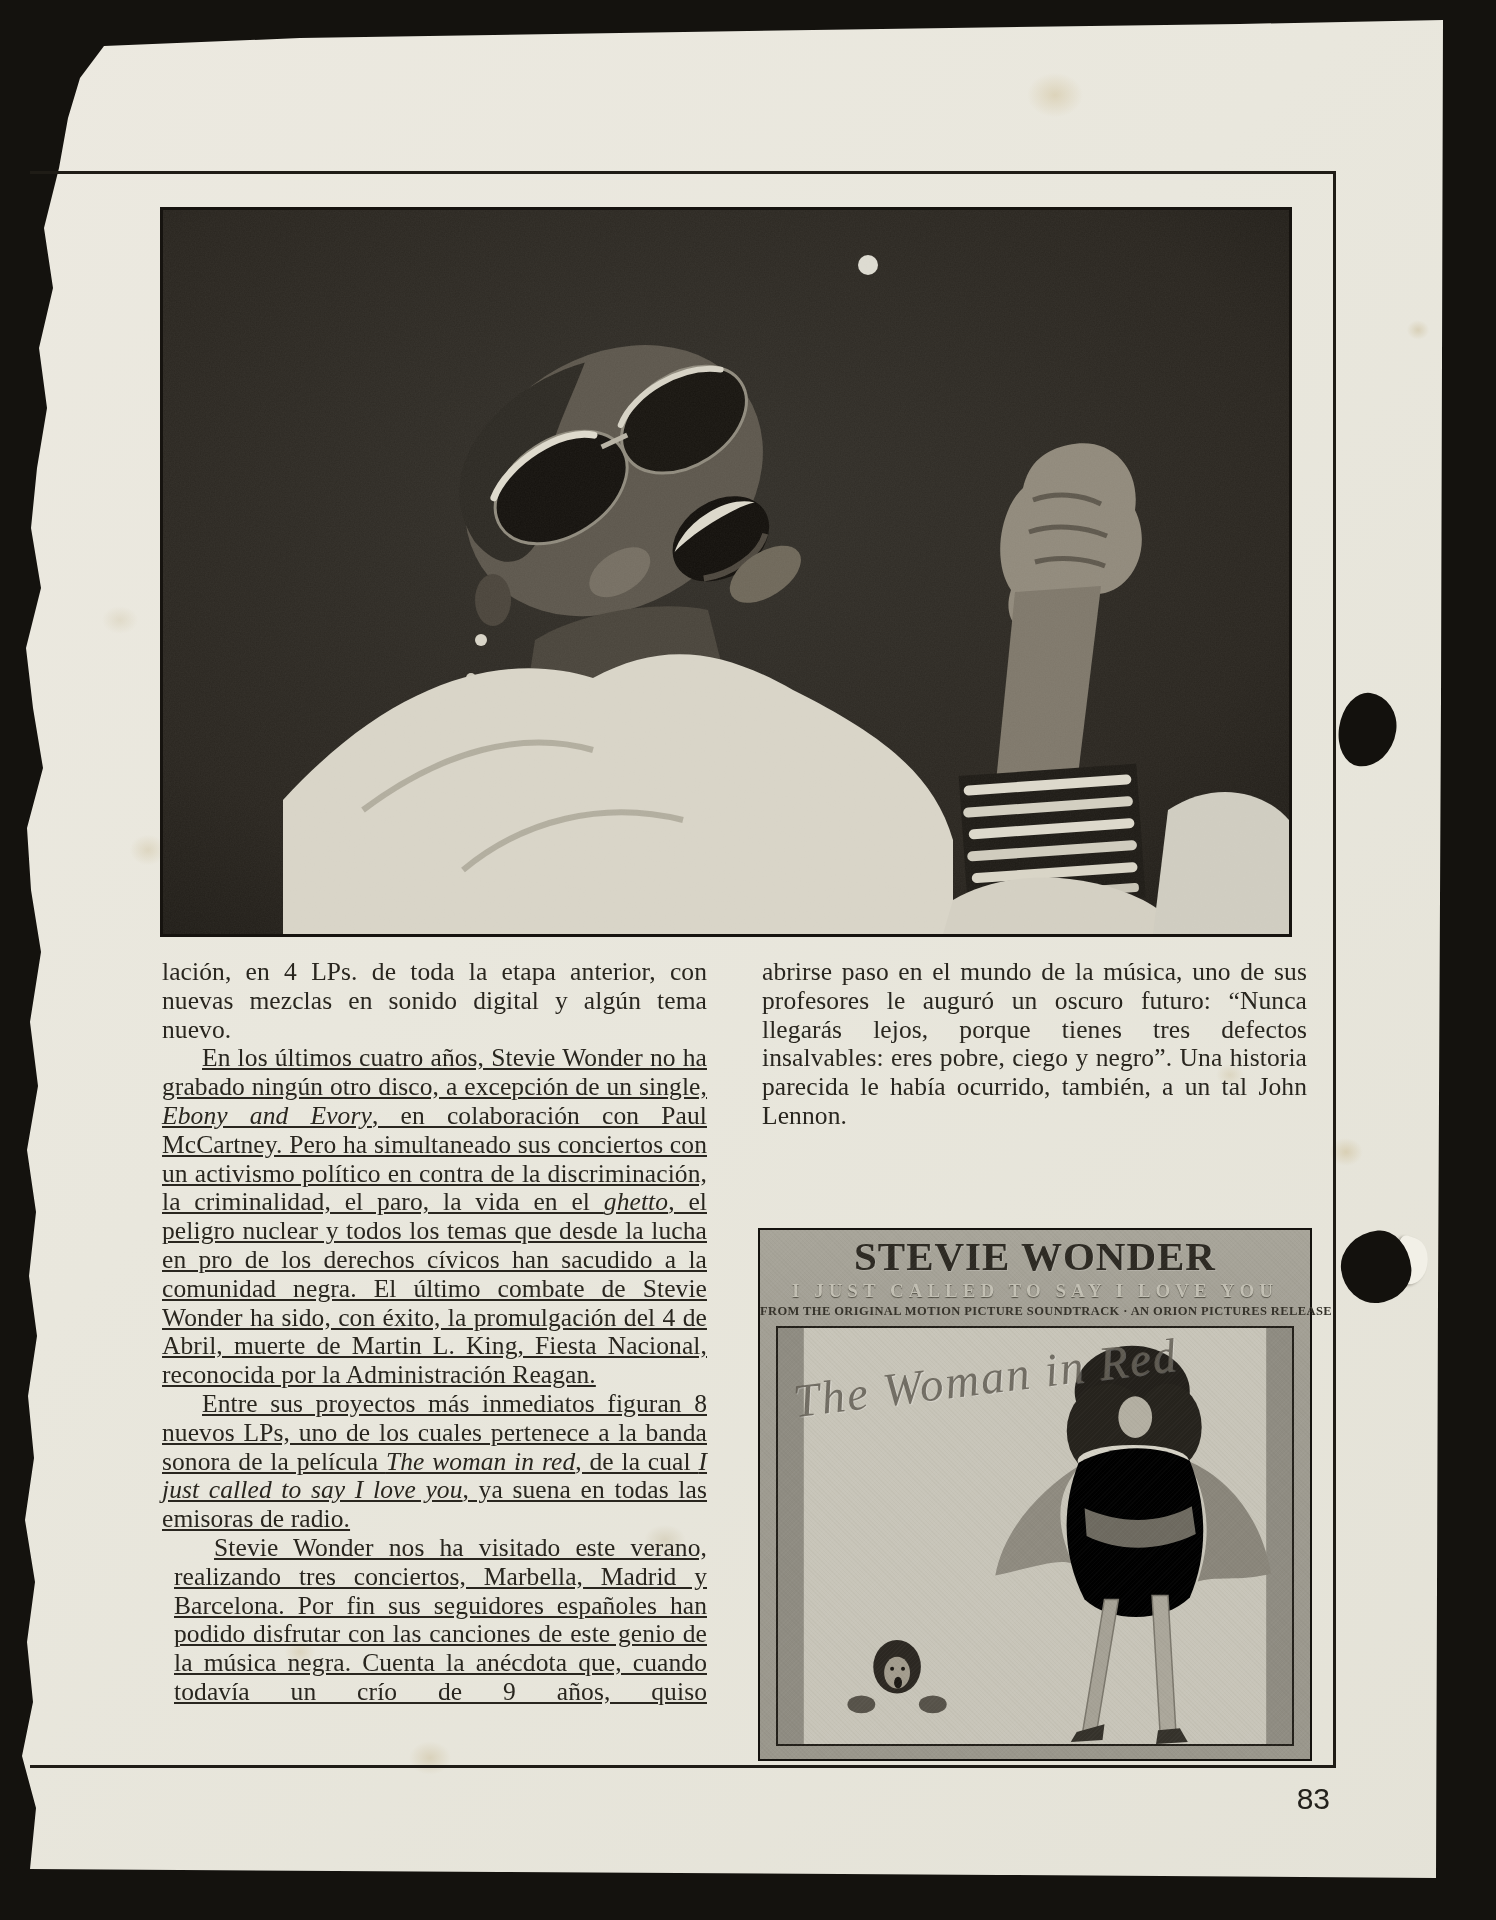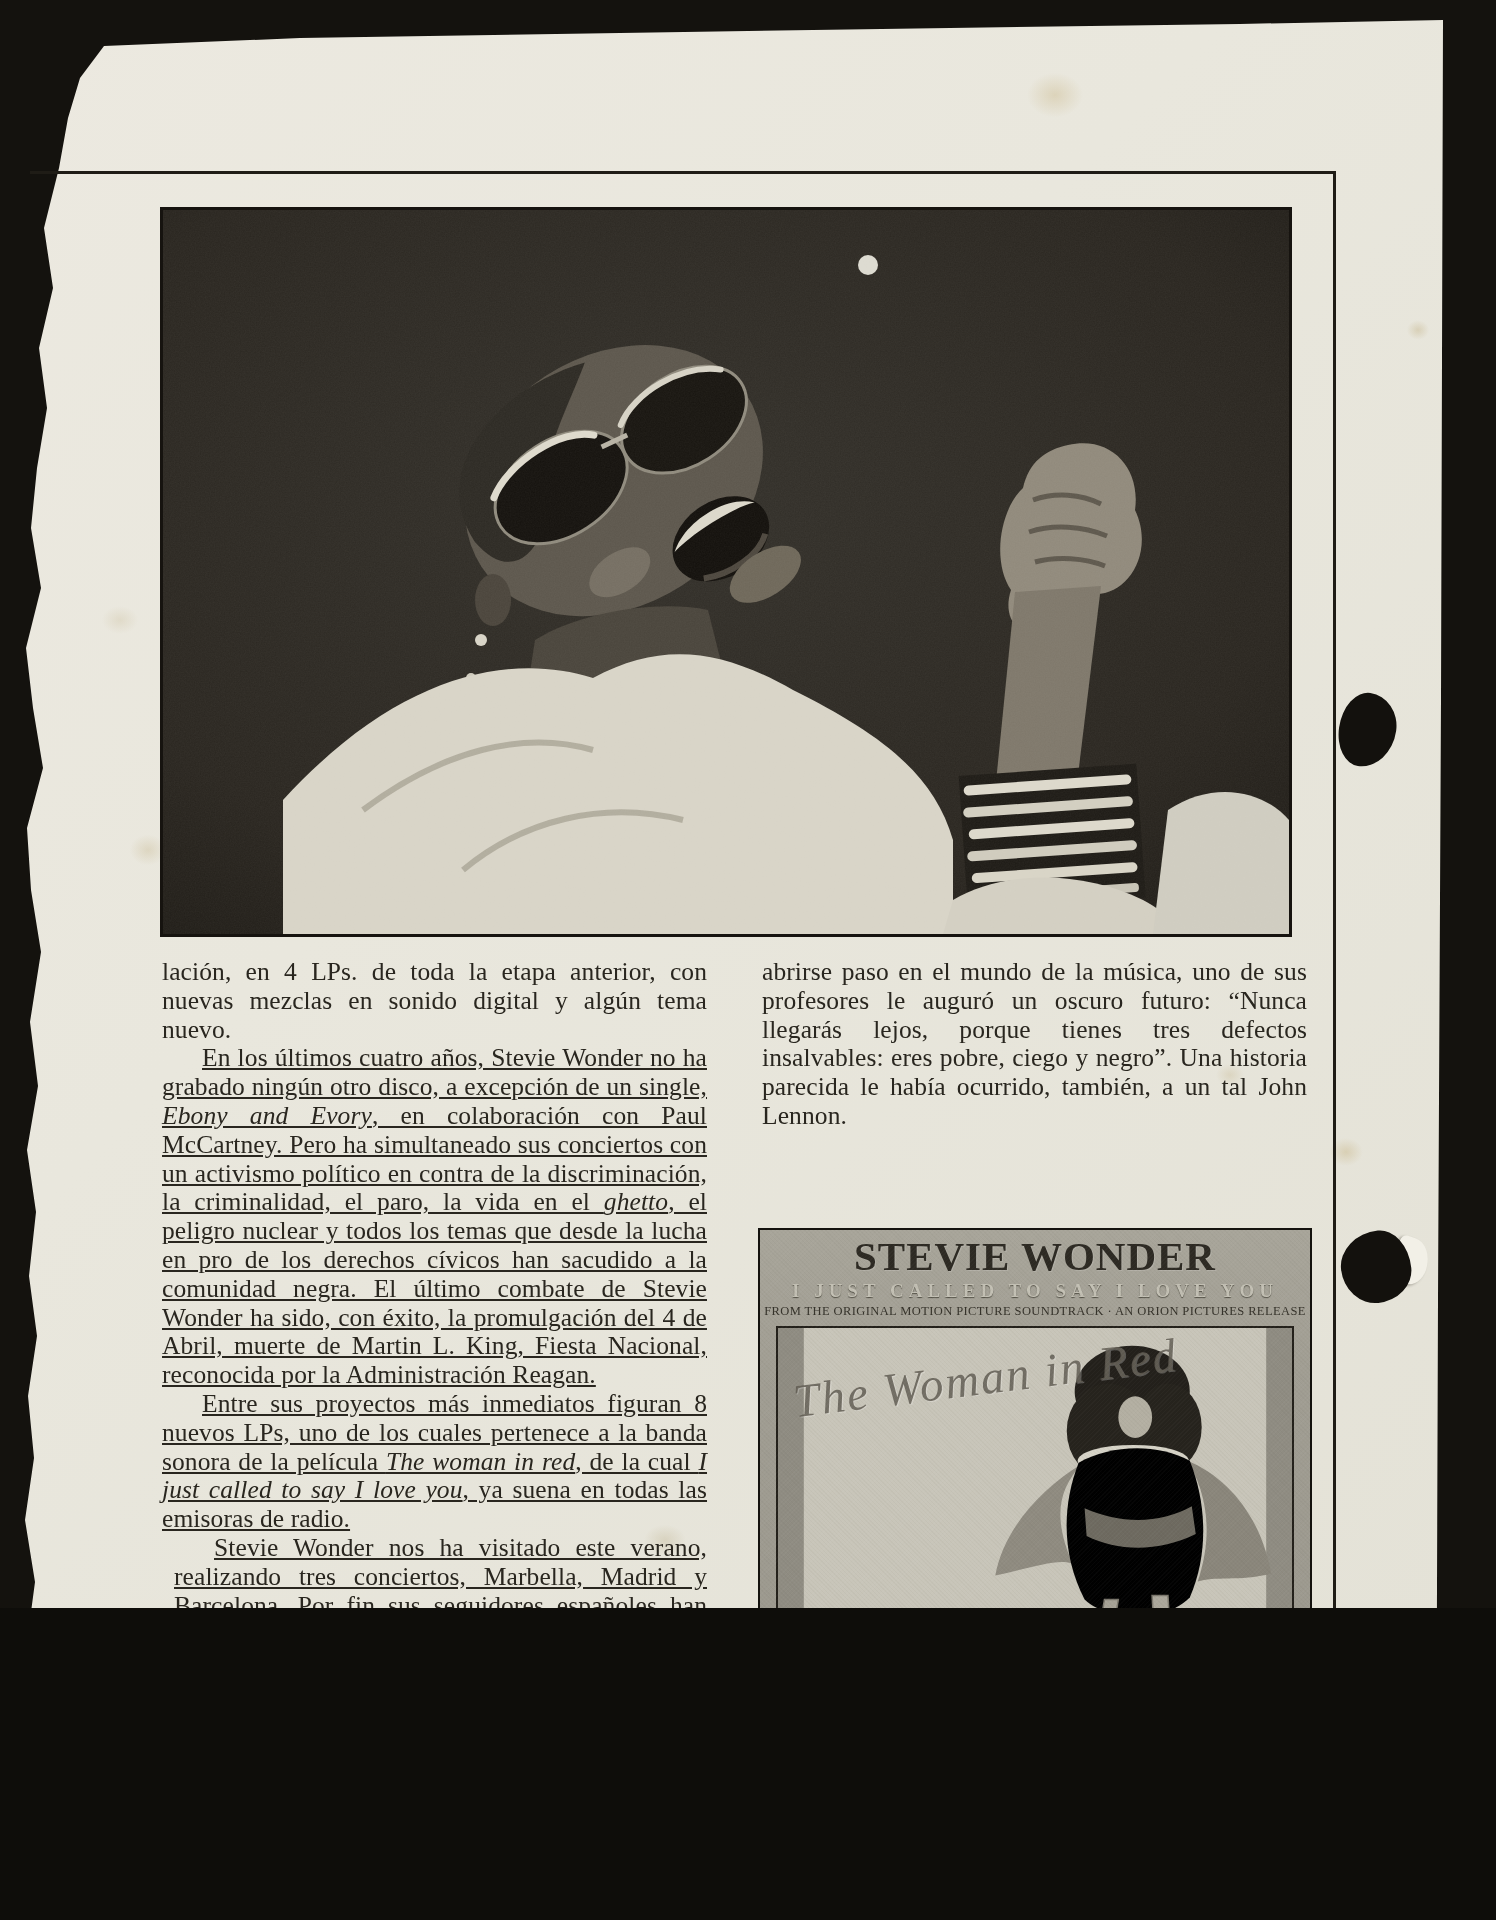--- a/index.html
+++ b/index.html
@@ -1,16 +1,16 @@
 <!DOCTYPE html>
 <html><head>
 <meta charset="utf-8">
 <style>
   html,body{margin:0;padding:0;background:#0e0d0a;}
-  #canvas{position:relative;width:1496px;height:1608px;margin:0 auto;background:#14120e;overflow:hidden;
+  #canvas{position:relative;width:1496px;height:1920px;margin:0 auto;background:#14120e;overflow:hidden;
           font-family:"Liberation Serif", serif;}
   
   #paper{position:absolute;inset:0;background:linear-gradient(135deg,#ece9e0 0%,#e9e7dd 40%,#e4e2d7 100%);
     clip-path:polygon(104px 46px,300px 38px,620px 33px,950px 28px,1240px 24px,1443px 20px,
       1441px 700px,1438px 1300px,1436px 1878px,1000px 1875px,500px 1872px,30px 1869px,
       36px 1808px,22px 1756px,33px 1702px,27px 1642px,35px 1582px,25px 1520px,34px 1458px,
       28px 1396px,37px 1336px,29px 1276px,36px 1212px,27px 1150px,38px 1086px,30px 1022px,
       41px 952px,31px 890px,27px 828px,43px 768px,33px 708px,26px 648px,41px 588px,31px 528px,
       37px 468px,47px 408px,39px 348px,53px 288px,44px 228px,59px 168px,68px 118px,80px 78px);}
   #stains{position:absolute;inset:0;pointer-events:none;background:
@@ -47,21 +47,21 @@
   #album{position:absolute;left:758px;top:1197px;width:554px;height:533px;
          background:linear-gradient(180deg,#a8a59a 0%,#a09d92 30%,#9a978c 100%);
          border:2px solid #14120e;box-sizing:border-box;margin-top:31px;}
   #album .grain{position:absolute;inset:0;pointer-events:none;opacity:.5;background-image:
     repeating-linear-gradient(45deg, rgba(40,38,32,.06) 0 1px, transparent 1px 3px),
     repeating-linear-gradient(-45deg, rgba(255,255,255,.05) 0 1px, transparent 1px 3px);}
   #album-artist{margin:4px 4px 0;text-align:center;font-weight:bold;font-size:41px;line-height:44px;
     letter-spacing:1px;color:#2d2a23;text-shadow:1px 1px 0 rgba(255,255,255,.15);}
   #album-single{margin:1px 2px 0;text-align:center;font-weight:bold;font-size:19px;line-height:23px;
     letter-spacing:5px;color:#c3c0b4;text-shadow:0 1px 1px rgba(60,57,48,.8);white-space:nowrap;}
-  #album-subtitle{margin:2px 0 0;text-align:center;font-weight:normal;font-size:12.5px;line-height:15px;
+  #album-subtitle{margin:2px 0 0;text-align:center;font-weight:bold;font-size:12.5px;line-height:15px;
     letter-spacing:.4px;color:#35322a;white-space:nowrap;}
   #album-picture{position:absolute;left:16px;top:96px;width:518px;height:420px;
     background:#c8c5b9;border:2px solid #23201a;box-sizing:border-box;overflow:hidden;}
   #album-picture svg{display:block;width:100%;height:100%;}
   #film-title{position:absolute;left:14px;top:22px;width:400px;transform:rotate(-7deg);
     font-style:italic;font-size:47px;color:rgba(96,92,82,.85);letter-spacing:2px;
     text-shadow:1px 1px 0 rgba(255,255,255,.25);}
   
   .hole{position:absolute;background:#13110d;}
   #hole-1{left:1339px;top:693px;width:57px;height:74px;

